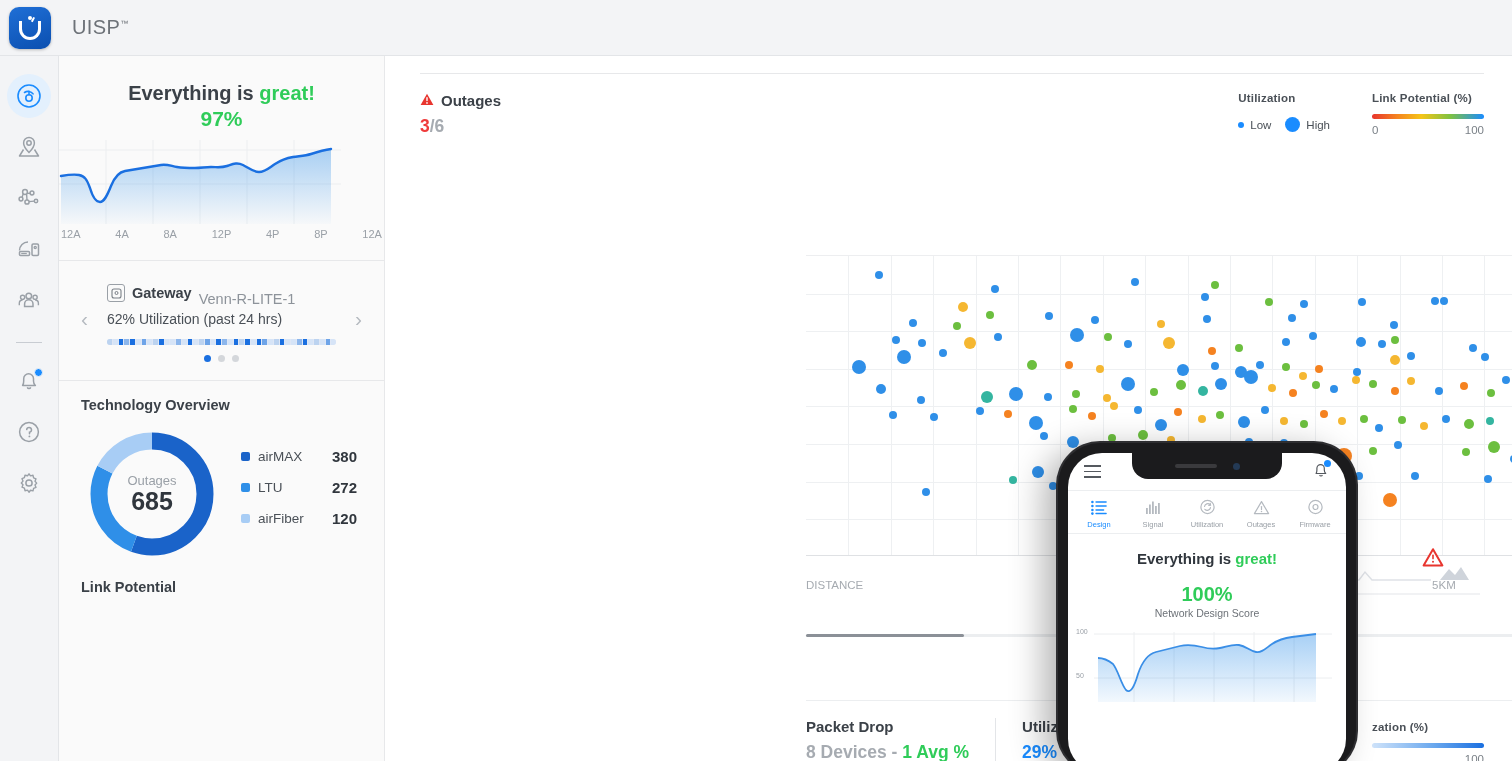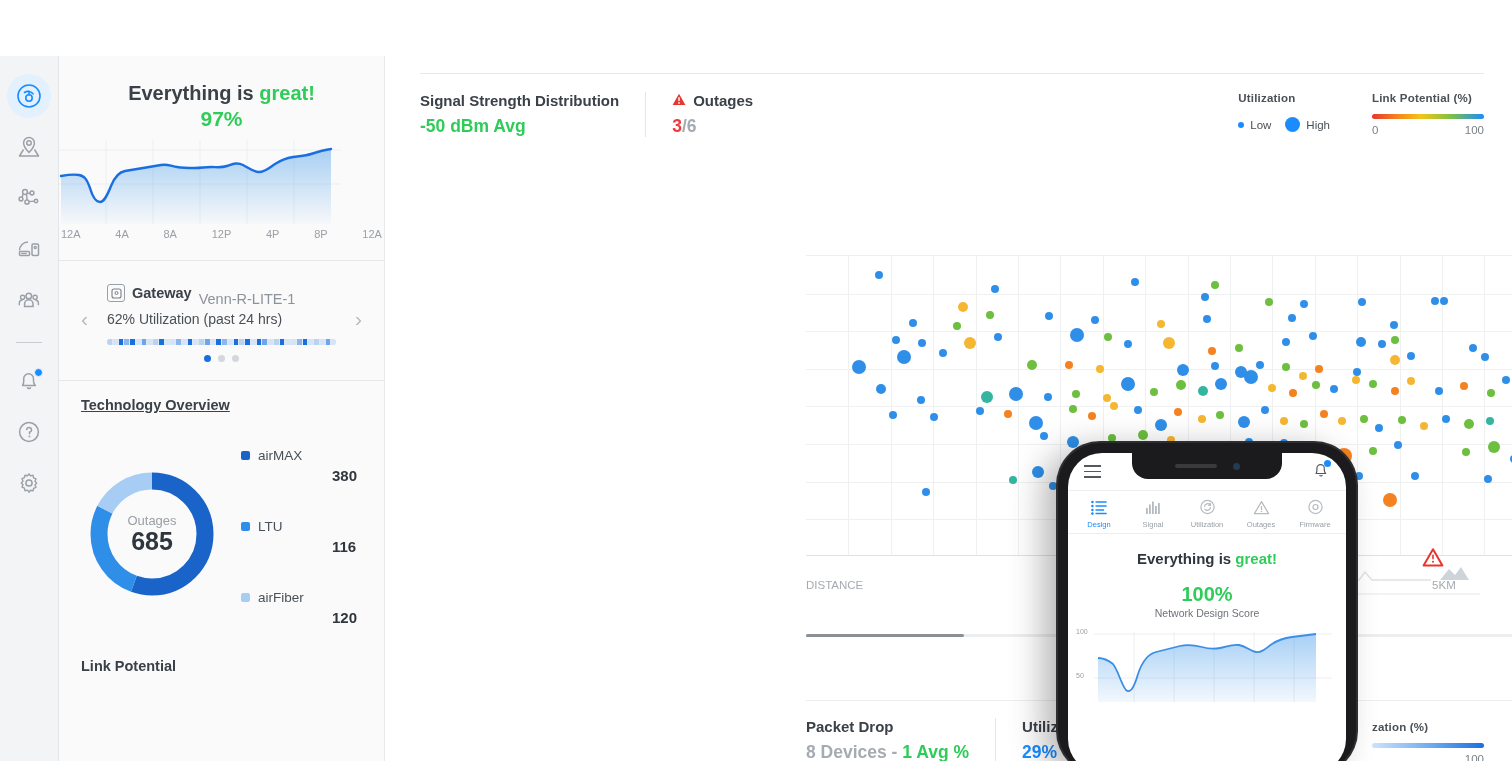--- a/index.html
+++ b/index.html
@@ -99,35 +99,35 @@
     margin-top: 12px; height: 6px; border-radius: 3px; overflow: hidden;
     background: #dfe7f5; display: flex; gap: 1px;
   }
   .gw-bar i { display: block; height: 6px; flex: 1 1 auto; }
   .gw-dots { display: flex; justify-content: center; gap: 7px; margin-top: 10px; }
   .gw-dots i { width: 7px; height: 7px; border-radius: 50%; background: #d4d7db; }
   .gw-dots i.on { background: #1a6fe0; }
 
   
   .tech { padding: 16px 22px 0; }
-  .sec-title { font-size: 14.5px; font-weight: bold; color: #3b4148; text-decoration: underline; }
+  .sec-title { font-size: 14.5px; font-weight: bold; color: #3b4148; }
   .donut-row { display: flex; align-items: center; margin-top: 14px; }
   .donut { position: relative; width: 134px; height: 134px; margin-left: 4px; }
   .donut .hole {
     position: absolute; left: 27px; top: 27px; width: 80px; height: 80px;
     border-radius: 50%; background: #fafafa;
     display: flex; flex-direction: column; align-items: center; justify-content: center;
   }
   .hole-lab { font-size: 13px; color: #9aa0a7; }
   .hole-val { font-size: 25px; font-weight: bold; color: #30363d; line-height: 1.05; }
   .legend { margin-left: 22px; }
   .leg-row { display: flex; align-items: center; margin-bottom: 14px; font-size: 13.5px; }
   .leg-sw { width: 9px; height: 9px; border-radius: 2px; margin-right: 8px; }
   .leg-name { color: #4a5057; width: 74px; }
-  .leg-val { color: #30363d; font-weight: bold; font-size: 15px; margin-top: 40px; }
+  .leg-val { color: #30363d; font-weight: bold; font-size: 15px; }
   .lp-title { margin-top: 18px; font-size: 14.5px; font-weight: bold; color: #3b4148; }
 
   
   .main {
     position: absolute; left: 386px; top: 56px; width: 1126px; height: 705px;
     background: #fff; overflow: hidden;
   }
   .netsel {
     display: flex; align-items: center; gap: 8px;
     padding: 22px 0 0 34px; font-size: 15px; color: #4a5057; cursor: pointer;
@@ -213,20 +213,32 @@
   .ph-score-lab { font-size: 10.5px; color: #6d7278; margin-top: 1px; }
   .ph-chart { position: relative; margin: 13px 10px 0 8px; height: 70px; }
   .ph-y { position: absolute; left: 0; font-size: 7px; color: #9aa0a7; }
   .terrain { position: absolute; left: 1345px; top: 560px; width: 140px; height: 40px; }
 </style>
 </head>
 <body>
 
 <div class="app">
 
+  <div class="topbar">
+    <div class="logo-box">
+      <div class="logo-u">
+        <div class="cup"></div>
+          <div class="dot"></div>
+          <div class="tick"></div>
+      </div>
+    </div>
+    <div class="brand">
+      <span>UISP</span><span class="tm">™</span>
+    </div>
+  </div>
 
   <div class="rail">
     <div class="rail-item active">
       <span>
         <svg width="26" height="26" viewBox="0 0 26 26">
             <circle cx="13" cy="13" r="11" fill="none" stroke="#1a8cff" stroke-width="1.6"></circle>
             <path d="M8.5 9.5a6.2 6.2 0 0 1 8.6 1.4" fill="none" stroke="#1a8cff" stroke-width="1.6" stroke-linecap="round"></path>
             <circle cx="13" cy="15" r="3.2" fill="none" stroke="#1a8cff" stroke-width="1.6"></circle>
             <path d="M13 11.8V8.2" stroke="#1a8cff" stroke-width="1.6" stroke-linecap="round"></path>
           </svg>
@@ -429,42 +441,38 @@
         </div>
         <div class="legend">
           <div class="leg-row">
             <span class="leg-sw" style="background:#1a63c9"></span>
             <span class="leg-name">airMAX</span>
             <span class="leg-val">380</span>
           </div>
           <div class="leg-row">
             <span class="leg-sw" style="background:#2f8fe8"></span>
             <span class="leg-name">LTU</span>
-            <span class="leg-val">116</span>
+            <span class="leg-val">272</span>
           </div>
           <div class="leg-row">
             <span class="leg-sw" style="background:#a8cdf5"></span>
             <span class="leg-name">airFiber</span>
             <span class="leg-val">120</span>
           </div>
         </div>
       </div>
       <div class="lp-title">Link Potential</div>
     </div>
   </div>
 
   <div class="main">
 
     <div class="hline"></div>
 
     <div class="card-head">
-      <div class="metric">
-        <div class="m-title">Signal Strength Distribution</div>
-        <div class="m-val green">-50 dBm Avg</div>
-      </div>
       <div class="metric">
         <div class="m-title">
           <span>
             <svg width="14" height="13" viewBox="0 0 14 13">
                 <path d="M7 0.7L13.4 12H0.6z" fill="#e8352e"></path>
                 <rect x="6.3" y="4" width="1.4" height="4.2" rx=".7" fill="#fff"></rect>
                 <circle cx="7" cy="9.9" r="0.85" fill="#fff"></circle>
               </svg>
           </span>
           <span>Outages</span>

